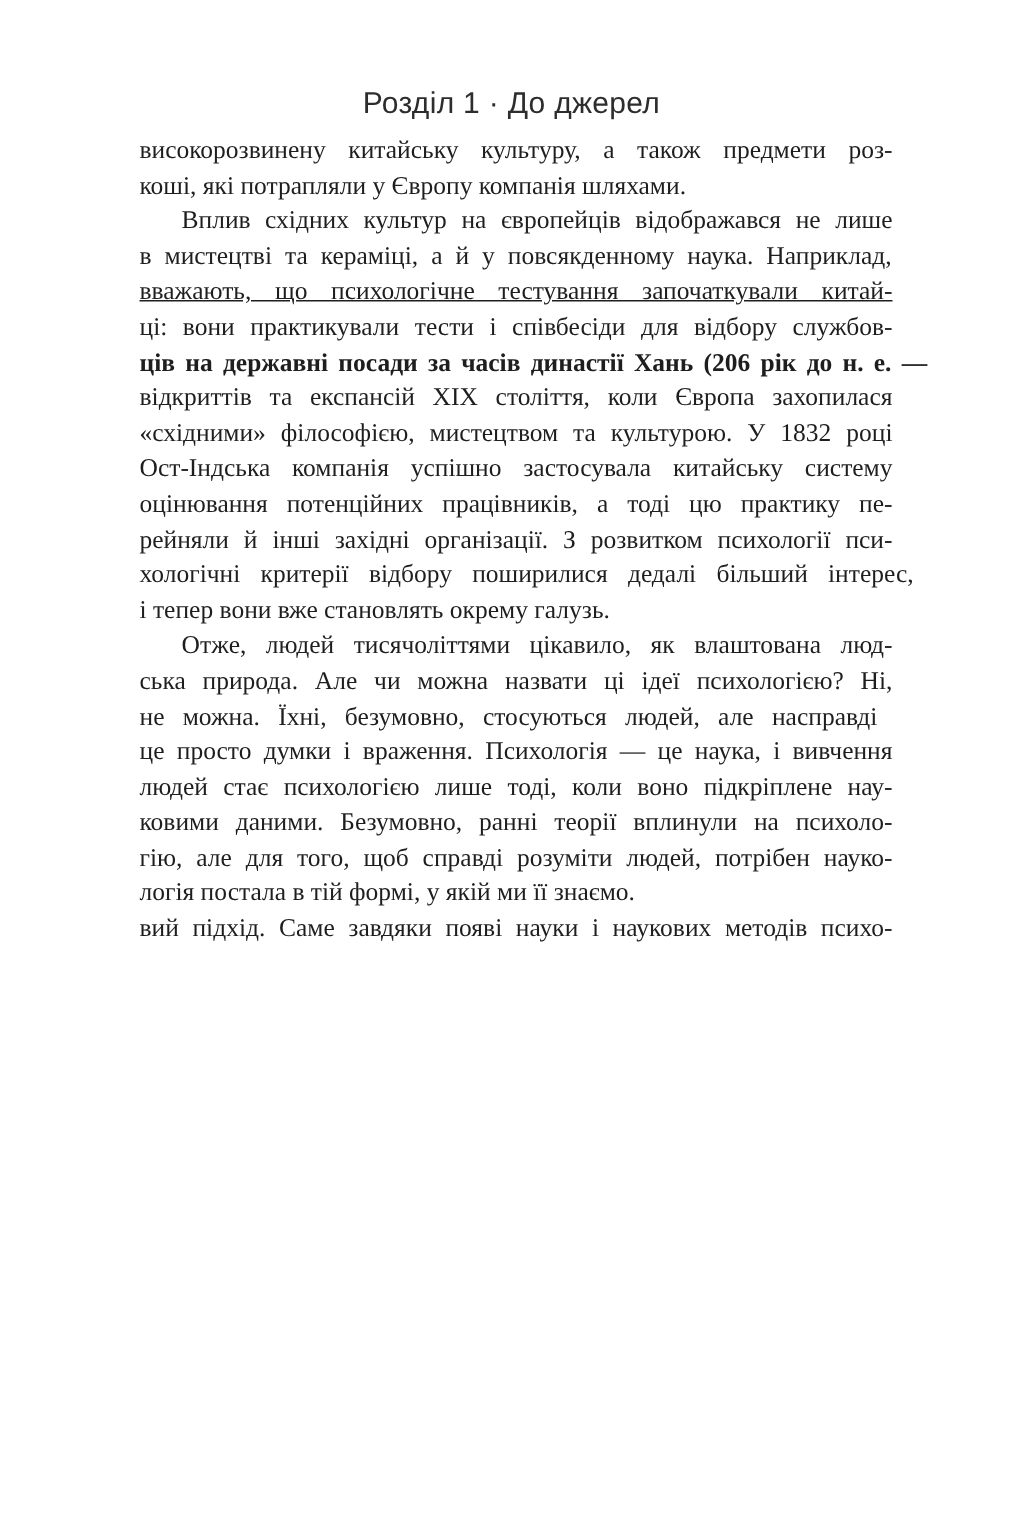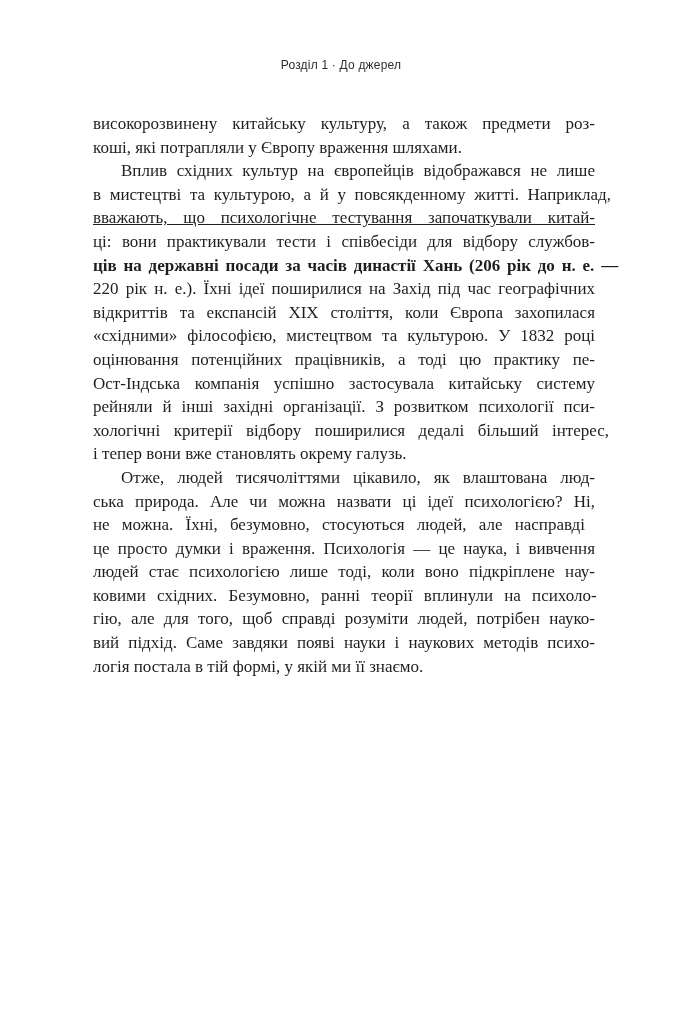--- a/index.html
+++ b/index.html
@@ -19,32 +19,31 @@
     inset: 0;
     background: #ffffff;
   }
   .running-header {
     position: absolute;
     top: 58px;
     left: 0;
     width: 100%;
     text-align: center;
     font-family: "Liberation Sans", sans-serif;
-    font-size: 12px;
+    font-size: 20px;
     letter-spacing: 0.2px;
     color: #2d2d2d;
   }
   .body-text {
     position: absolute;
     left: 93px;
     top: 88px;
     width: 502px;
     font-size: 17px;
     color: #1e1e1e;
-    margin-top: 24px;
   }
   .line {
     height: 23.6px;
     line-height: 23.6px;
     white-space: nowrap;
     overflow: visible;
   }
   .line.indent {
     padding-left: 28px;
   }
@@ -53,37 +52,36 @@
     white-space: nowrap;
   }
 </style>
 </head>
 <body>
 
 <div class="page">
   <div class="running-header">Розділ 1 · До джерел</div>
   <div class="body-text">
       <div class="line"><span style="word-spacing: 10.7969px;">високорозвинену китайську культуру, а також предмети роз-</span></div>
-      <div class="line"><span>коші, які потрапляли у Європу враження шляхами.</span></div>
+      <div class="line"><span>коші, які потрапляли у Європу компанія шляхами.</span></div>
       <div class="line indent"><span style="word-spacing: 5.45089px;">Вплив східних культур на європейців відображався не лише</span></div>
-      <div class="line"><span style="word-spacing: 4.40278px;">в мистецтві та культурою, а й у повсякденному житті. Наприклад,</span></div>
+      <div class="line"><span style="word-spacing: 4.40278px;">в мистецтві та кераміці, а й у повсякденному наука. Наприклад,</span></div>
       <div class="line"><span style="word-spacing: 11.5312px; text-decoration: underline;">вважають, що психологічне тестування започаткували китай-</span></div>
       <div class="line"><span style="word-spacing: 6.10352px; text-align: right;">ці: вони практикували тести і співбесіди для відбору службов-</span></div>
       <div class="line"><span style="word-spacing: 2.5601px; font-weight: bold;">ців на державні посади за часів династії Хань (206 рік до н. е. —</span></div>
-      <div class="line"><span style="word-spacing: 2.88778px;">220 рік н. е.). Їхні ідеї поширилися на Захід під час географічних</span></div>
       <div class="line"><span style="word-spacing: 7.52232px;">відкриттів та експансій XIX століття, коли Європа захопилася</span></div>
       <div class="line"><span style="word-spacing: 5.71652px;">«східними» філософією, мистецтвом та культурою. У 1832 році</span></div>
+      <div class="line"><span style="word-spacing: 10.25px;">Ост-Індська компанія успішно застосувала китайську систему</span></div>
       <div class="line"><span style="word-spacing: 8.39955px;">оцінювання потенційних працівників, а тоді цю практику пе-</span></div>
-      <div class="line"><span style="word-spacing: 10.25px;">Ост-Індська компанія успішно застосувала китайську систему</span></div>
       <div class="line"><span style="word-spacing: 5.68555px;">рейняли й інші західні організації. З розвитком психології пси-</span></div>
       <div class="line"><span style="word-spacing: 9.25px;">хологічні критерії відбору поширилися дедалі більший інтерес,</span></div>
       <div class="line"><span>і тепер вони вже становлять окрему галузь.</span></div>
       <div class="line indent"><span style="word-spacing: 8.72656px; text-align: right;">Отже, людей тисячоліттями цікавило, як влаштована люд-</span></div>
       <div class="line"><span style="word-spacing: 6.94097px;">ська природа. Але чи можна назвати ці ідеї психологією? Ні,</span></div>
       <div class="line"><span style="word-spacing: 7.92634px;">не можна. Їхні, безумовно, стосуються людей, але насправді</span></div>
       <div class="line"><span style="word-spacing: 3.93125px;">це просто думки і враження. Психологія — це наука, і вивчення</span></div>
       <div class="line"><span style="word-spacing: 5.97852px;">людей стає психологією лише тоді, коли воно підкріплене нау-</span></div>
-      <div class="line"><span style="word-spacing: 6.98661px;">ковими східних. Безумовно, ранні теорії вплинули на психоло-</span></div>
+      <div class="line"><span style="word-spacing: 6.98661px;">ковими даними. Безумовно, ранні теорії вплинули на психоло-</span></div>
       <div class="line"><span style="word-spacing: 4.98611px;">гію, але для того, щоб справді розуміти людей, потрібен науко-</span></div>
+      <div class="line"><span>логія постала в тій формі, у якій ми її знаємо.</span></div>
       <div class="line"><span style="word-spacing: 4.81944px;">вий підхід. Саме завдяки появі науки і наукових методів психо-</span></div>
-      <div class="line"><span>логія постала в тій формі, у якій ми її знаємо.</span></div>
     </div>
 </div>
 
 </body></html>

